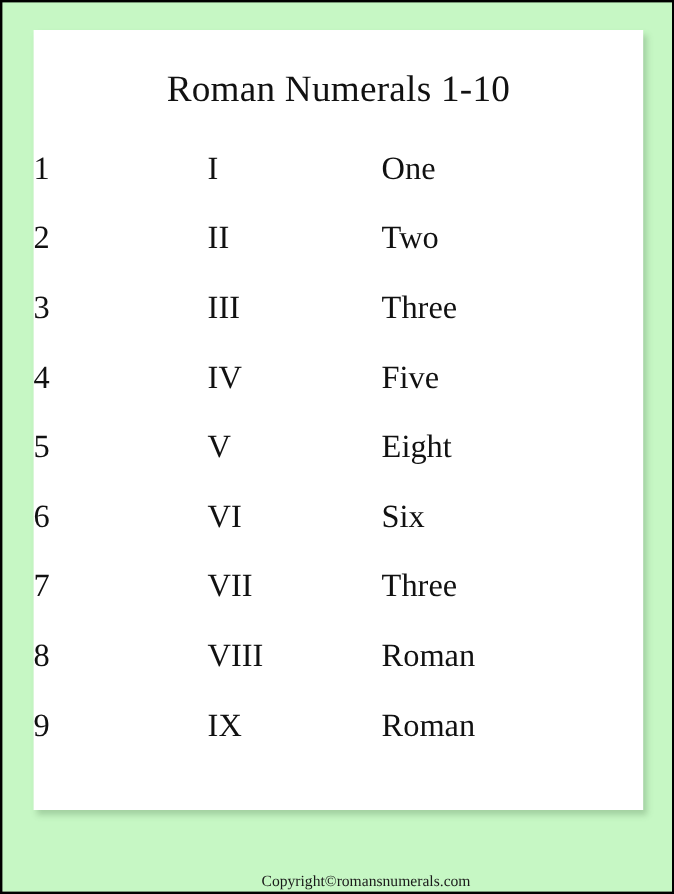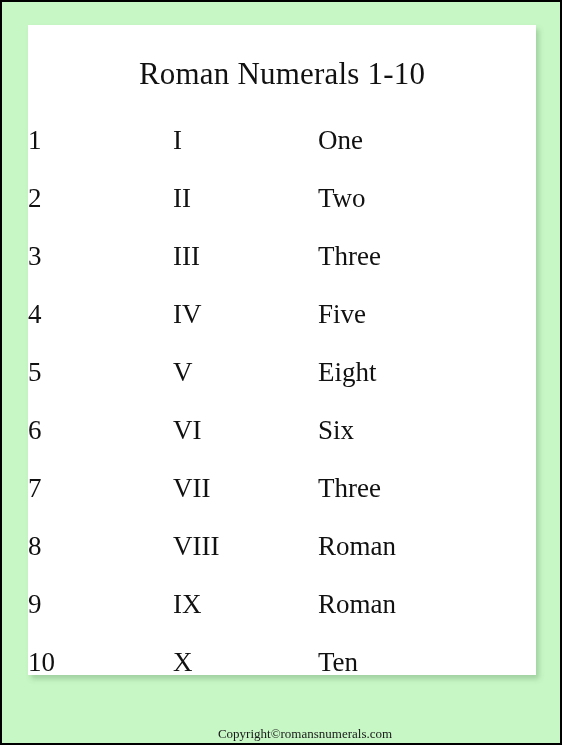--- a/index.html
+++ b/index.html
@@ -142,25 +142,20 @@
         <tr>
           <td class="col-arabic">8</td>
           <td class="col-roman">VIII</td>
           <td class="col-word">Roman</td>
         </tr>
         <tr>
           <td class="col-arabic">9</td>
           <td class="col-roman">IX</td>
           <td class="col-word">Roman</td>
         </tr>
-        <tr>
-          <td class="col-arabic">10</td>
-          <td class="col-roman">X</td>
-          <td class="col-word">Ten</td>
-        </tr>
       </tbody>
     </table>
 
   </div>
 
   <div id="footer">Copyright©romansnumerals.com</div>
 
 </div>
 
 </body></html>

